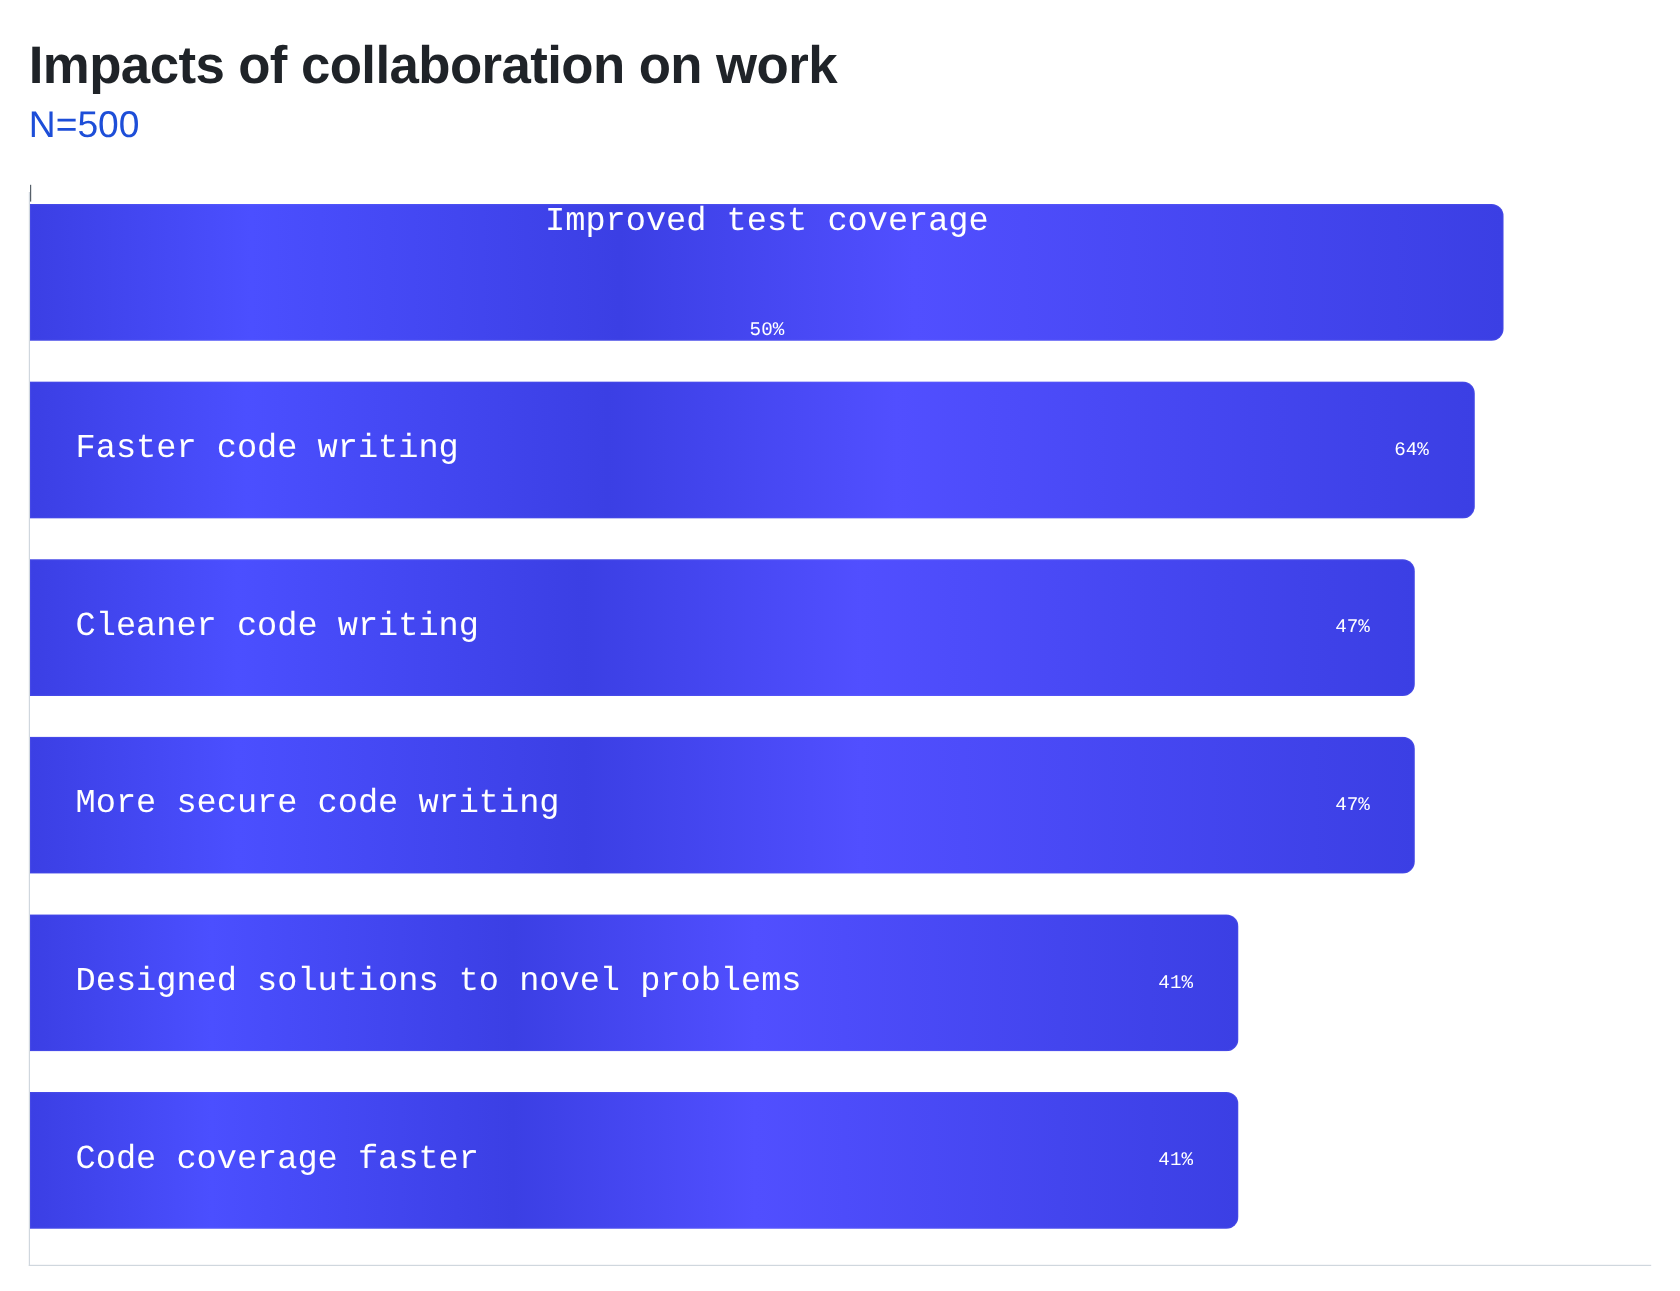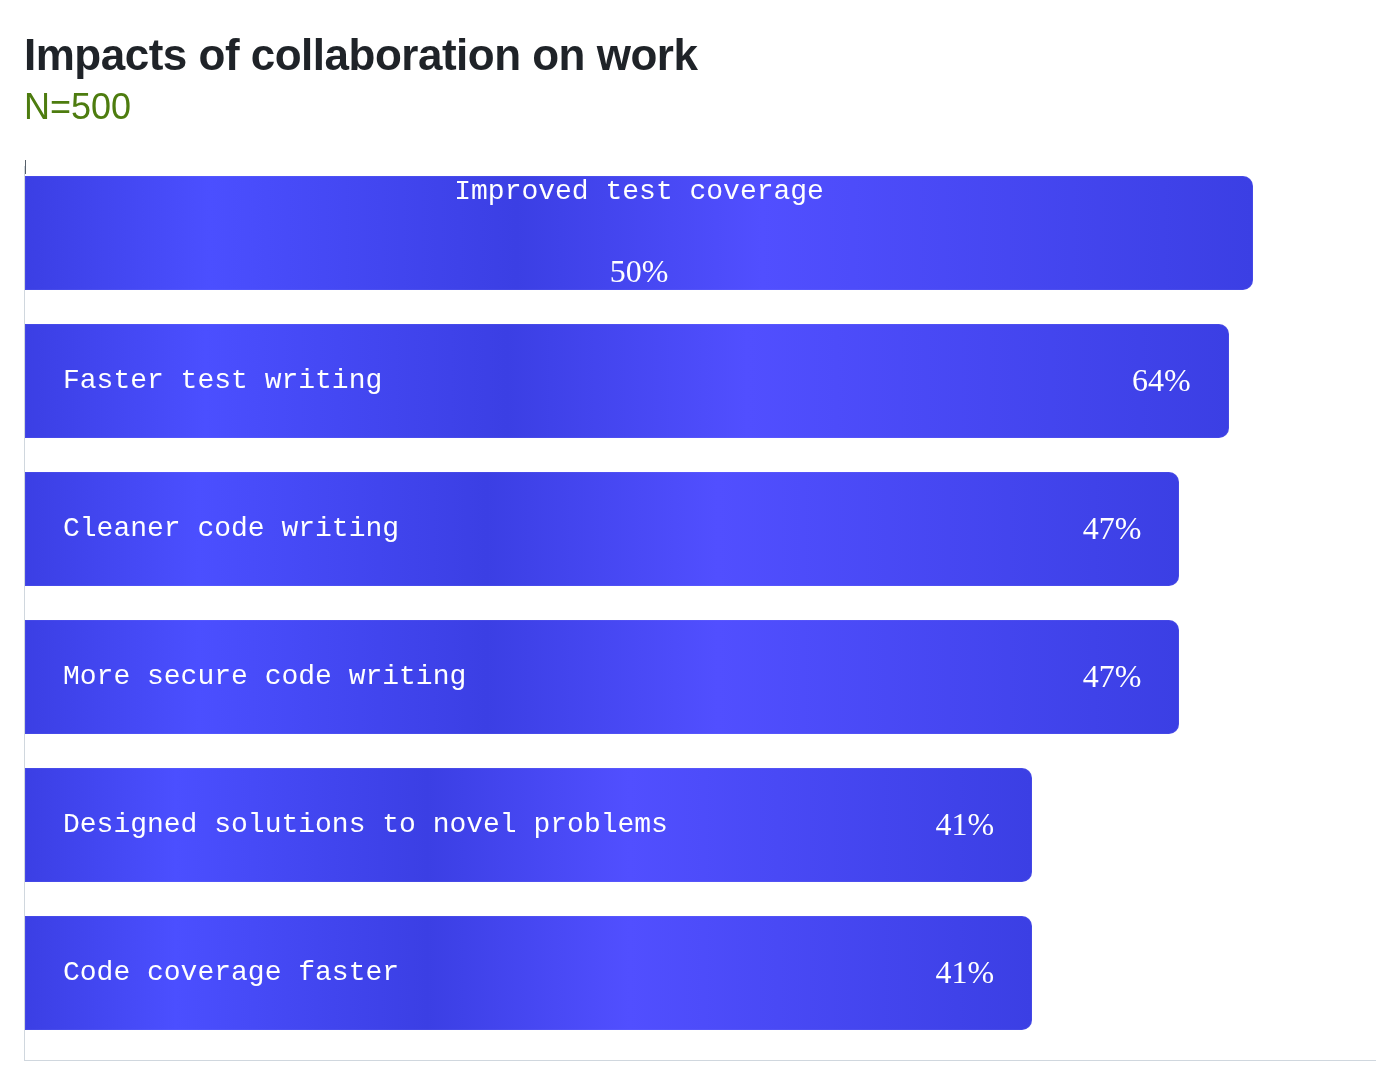--- a/index.html
+++ b/index.html
@@ -20,23 +20,23 @@
   }
   .title {
     font-size: 44px;
     font-weight: 800;
     letter-spacing: -0.5px;
     color: #1f2328;
     margin: 0 0 4px 0;
     line-height: 1.15;
   }
   .subtitle {
-    font-size: 36px;
+    font-size: 31px;
     font-weight: 400;
-    color: #4d7c0f;
+    color: #1d4ed8;
     margin: 0 0 38px 0;
     line-height: 1.2;
   }
   .chart {
     position: relative;
     border-left: 1px solid #d0d7de;
     border-bottom: 1px solid #d0d7de;
     padding-top: 10px;
     box-sizing: border-box;
   }
@@ -72,43 +72,43 @@
     font-family: "SFMono-Regular", Consolas, "Liberation Mono", Menlo, monospace;
     box-shadow: inset 0 0 0 1px rgba(255,255,255,0.05);
   }
   .bar-label {
     font-size: 28px;
     font-weight: 400;
     white-space: nowrap;
     font-family: "SFMono-Regular", Consolas, "Liberation Mono", Menlo, monospace;
   }
   .bar-value {
-    font-size: 32px;
+    font-size: 16px;
     font-weight: 400;
-    font-family: Liberation Serif, serif;
+    font-family: Liberation Mono, monospace;
   }
 </style>
 </head>
 <body>
 
 <div class="wrap">
   <h1 class="title">Impacts of collaboration on work</h1>
   <div class="subtitle">N=500</div>
 
   <div class="chart" id="chart">
     <span class="axis-tick-top"></span>
   <div class="bar-row">
         <div class="bar" style="width: 90.9091%; flex-direction: column;">
           <span class="bar-label">Improved test coverage</span>
           <span class="bar-value">50%</span>
         </div>
       </div>
       <div class="bar-row">
         <div class="bar" style="width: 89.0909%;">
-          <span class="bar-label">Faster test writing</span>
+          <span class="bar-label">Faster code writing</span>
           <span class="bar-value">64%</span>
         </div>
       </div>
       <div class="bar-row">
         <div class="bar" style="width: 85.4545%; gap: 40px;">
           <span class="bar-label">Cleaner code writing</span>
           <span class="bar-value">47%</span>
         </div>
       </div>
       <div class="bar-row">

